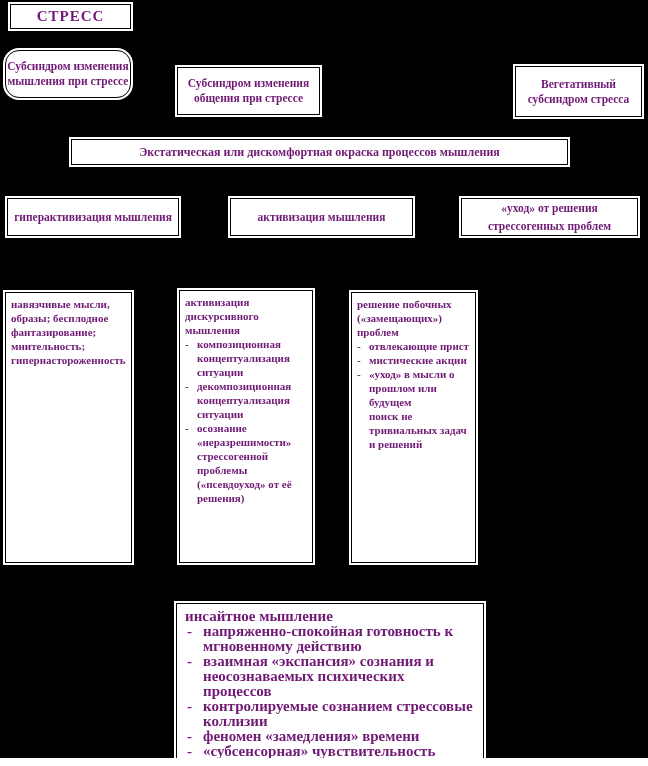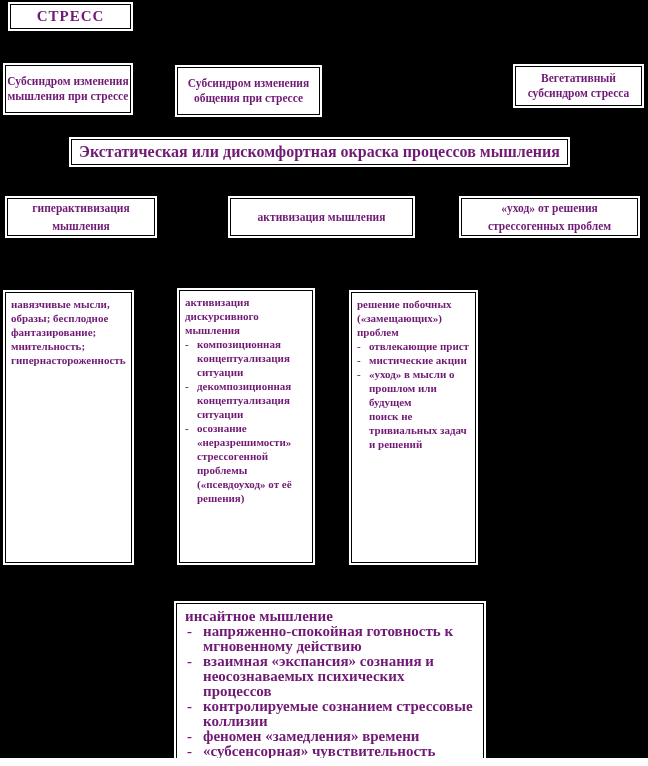--- a/index.html
+++ b/index.html
@@ -7,56 +7,56 @@
     position:relative;width:648px;height:766px;background:#000;overflow:hidden;
     font-family:"Liberation Serif","DejaVu Serif",serif;font-weight:bold;color:#701a75;
   }
   .box{
     position:absolute;background:#fff;border:1.5px solid #000;
     box-shadow:0 0 0 2px #fff;box-sizing:border-box;
   }
   .center{display:flex;align-items:center;justify-content:center;text-align:center;}
   .f-title{font-size:15px;letter-spacing:1px;}
   .f-node{font-size:11.5px;line-height:15px;}
-  .f-wide{font-size:16px;line-height:14px;}
+  .f-wide{font-size:12px;line-height:14px;}
   .f-mode{font-size:11.5px;line-height:18px;}
   .tall{padding:4px 5px;text-align:left;font-size:11px;line-height:14px;}
   .btm{padding:5px 8px;text-align:left;font-size:15px;line-height:15px;}
   .li{display:flex;}
   .li .dash{flex:0 0 12px;}
   .btm .li .dash{flex:0 0 16px;padding-left:2px;}
   .li .t{flex:1;min-width:0;}
   .clip{white-space:nowrap;overflow:hidden;font-family:Liberation Serif, serif;}
   .note{margin-left:12px;}
   .band{position:absolute;left:0;width:648px;background:#fff;}
 </style>
 </head>
 <body>
 
 <div class="canvas">
 
   <div class="box center f-title" style="left:10px;top:4px;width:121px;height:25px;">
     <span>СТРЕСС</span>
   </div>
 
-  <div class="box center f-node" style="left:5px;top:65px;width:126px;height:48px;">
+  <div class="box center f-node" style="left:5px;top:50px;width:126px;height:48px;border-radius:14px;">
     <span>Субсиндром изменения мышления при стрессе</span>
   </div>
   <div class="box center f-node" style="left:177px;top:67px;width:143px;height:48px;">
     <span>Субсиндром изменения общения при стрессе</span>
   </div>
-  <div class="box center f-node" style="left:515px;top:66px;width:127px;height:40px;">
+  <div class="box center f-node" style="left:515px;top:66px;width:127px;height:51px;">
     <span>Вегетативный субсиндром стресса</span>
   </div>
 
   <div class="box center f-wide" style="left:71px;top:139px;width:497px;height:26px;">
     <span>Экстатическая или дискомфортная окраска процессов мышления</span>
   </div>
 
-  <div class="box center f-mode" style="left:7px;top:198px;width:148px;height:38px;">
+  <div class="box center f-mode" style="left:7px;top:198px;width:172px;height:38px;">
     <span>гиперактивизация мышления</span>
   </div>
   <div class="box center f-mode" style="left:230px;top:198px;width:183px;height:38px;">
     <span>активизация мышления</span>
   </div>
   <div class="box center f-mode" style="left:461px;top:198px;width:177px;height:38px;">
     <span>«уход» от решения стрессогенных проблем</span>
   </div>
 
   <div class="box tall" style="left:5px;top:292px;width:127px;height:271px;overflow-wrap:break-word;">

